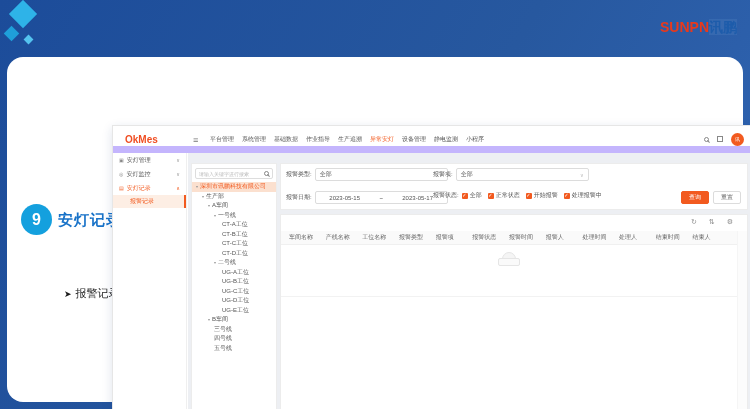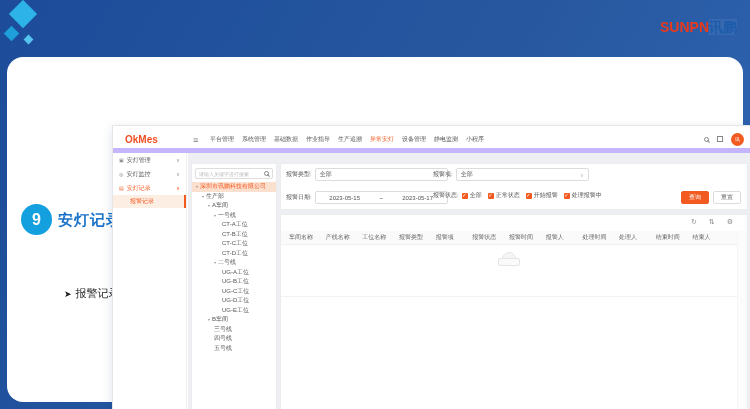--- a/index.html
+++ b/index.html
@@ -30,21 +30,21 @@
   .bullet { position:absolute; left:57px; top:229px; font-size:11px; color:#1a1a1a; }
   .bullet .arr { font-size:9px; margin-right:4px; }
 
   
   .app { position:absolute; left:105px; top:68px; width:639px; height:321px;
          background:#fff; border:1px solid #e6e6e6; box-shadow:0 3px 10px rgba(30,60,120,.14);
          font-size:6px; color:#555; }
 
   
   .app-nav { position:absolute; left:0; top:0; right:0; height:27px; background:#fff;
-             border-bottom:5px solid #c4b5fd; }
+             border-bottom:7px solid #c4b5fd; }
   .brand { position:absolute; left:12px; top:8px; font-size:10px; font-weight:bold; color:#f04e23; }
   .hamburger { position:absolute; left:80px; top:9px; font-size:9px; color:#777; cursor:pointer; }
   .tabs { position:absolute; left:97px; top:0; height:26px; display:flex; align-items:center; gap:8px; }
   .tab { font-size:6px; color:#555; white-space:nowrap; cursor:pointer; }
   .tab.active { color:#f25a1f; }
   .nav-right { position:absolute; right:6px; top:0; height:26px; display:flex; align-items:center; gap:8px; }
   .ico-search { width:5px; height:5px; border:1px solid #888; border-radius:50%; position:relative; }
   .ico-search::after { content:''; position:absolute; width:3px; height:1px; background:#888;
                        transform:rotate(45deg); right:-2px; bottom:-1px; }
   .ico-fs { width:6px; height:6px; border:1px solid #888; }

